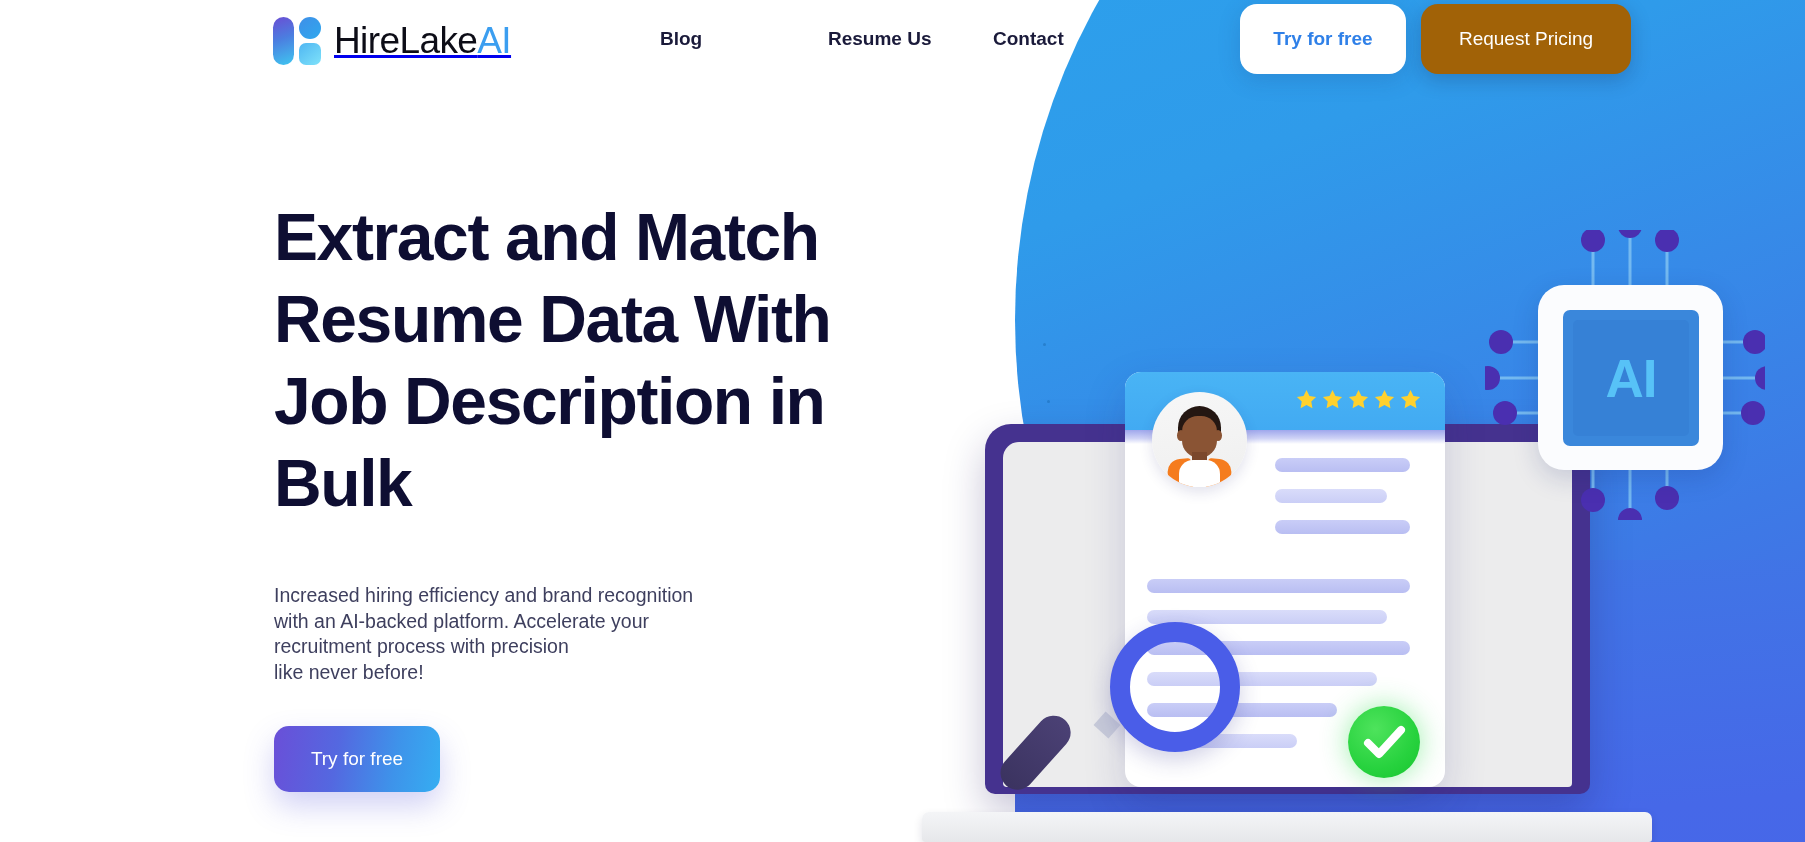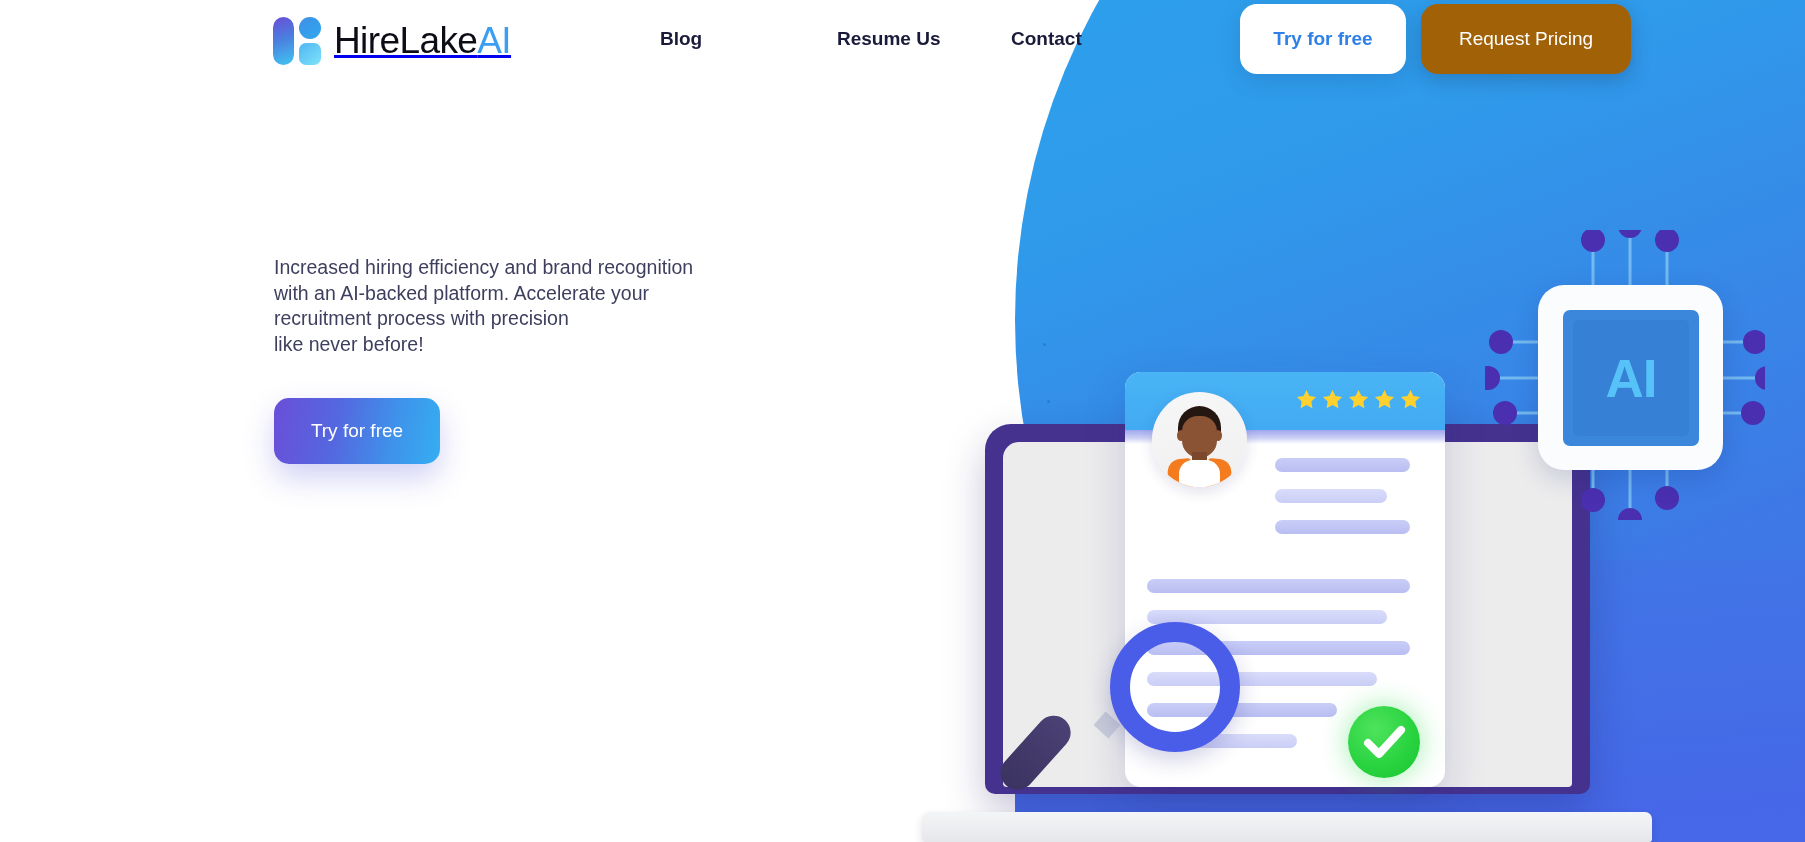--- a/index.html
+++ b/index.html
@@ -50,21 +50,21 @@
   .logo-sq {
     position:absolute; left:26px; top:27px; width:22px; height:22px;
     border-radius:7px;
     background:linear-gradient(140deg,#4fb6f2 0%,#7fe2fa 100%);
   }
   .logo-text { font-size:37px; font-weight:400; letter-spacing:-0.6px; color:#0d0d17; }
   .logo-text .ai { color:#3b9ef0; }
 
   .nav {
     position:absolute; left:660px; top:28px;
-    display:flex; align-items:flex-end; gap:12px;
+    display:flex; align-items:flex-end; gap:3px;
   }
   .nav a {
     display:block;
     font-size:19px; font-weight:700; color:#1a1a3a;
     text-decoration:none;
     padding:0 0;
   }
   .nav-item-0 { width:165px; text-align:left; }
   .nav-item-1 { width:162px; text-align:left; }
   .nav-item-2 { width:140px; text-align:left; }
@@ -366,20 +366,24 @@
       <a class="nav-item-0" href="#">Blog</a>
       <a class="nav-item-1" href="#">Resume Us</a>
       <a class="nav-item-2" href="#">Contact</a>
     </nav>
 
     <button class="btn-try-nav">Try for free</button>
     <button class="btn-pricing">Request Pricing</button>
   </div>
 
   <div class="hero-copy">
+    <h1 class="hero-title">Extract and Match
+Resume Data With
+Job Description in
+Bulk</h1>
     <p class="hero-sub">Increased hiring efficiency and brand recognition
 with an AI-backed platform. Accelerate your
 recruitment process with precision
 like never before!</p>
     <button class="btn-try-hero">Try for free</button>
   </div>
 
 </div>
 
 </body></html>

